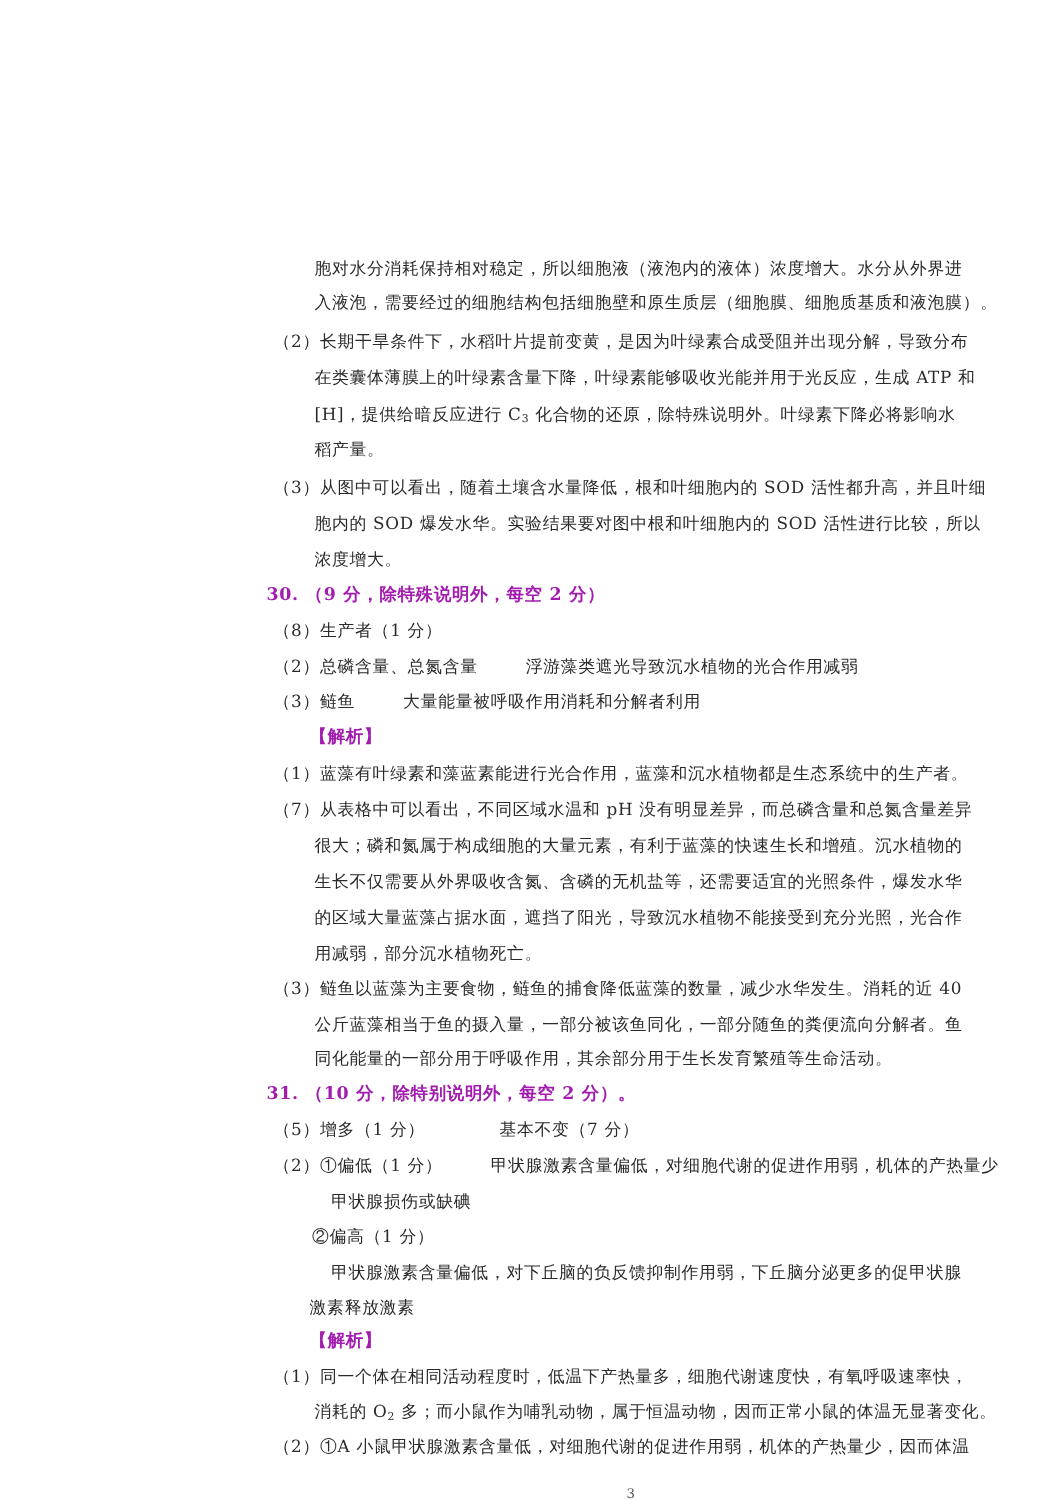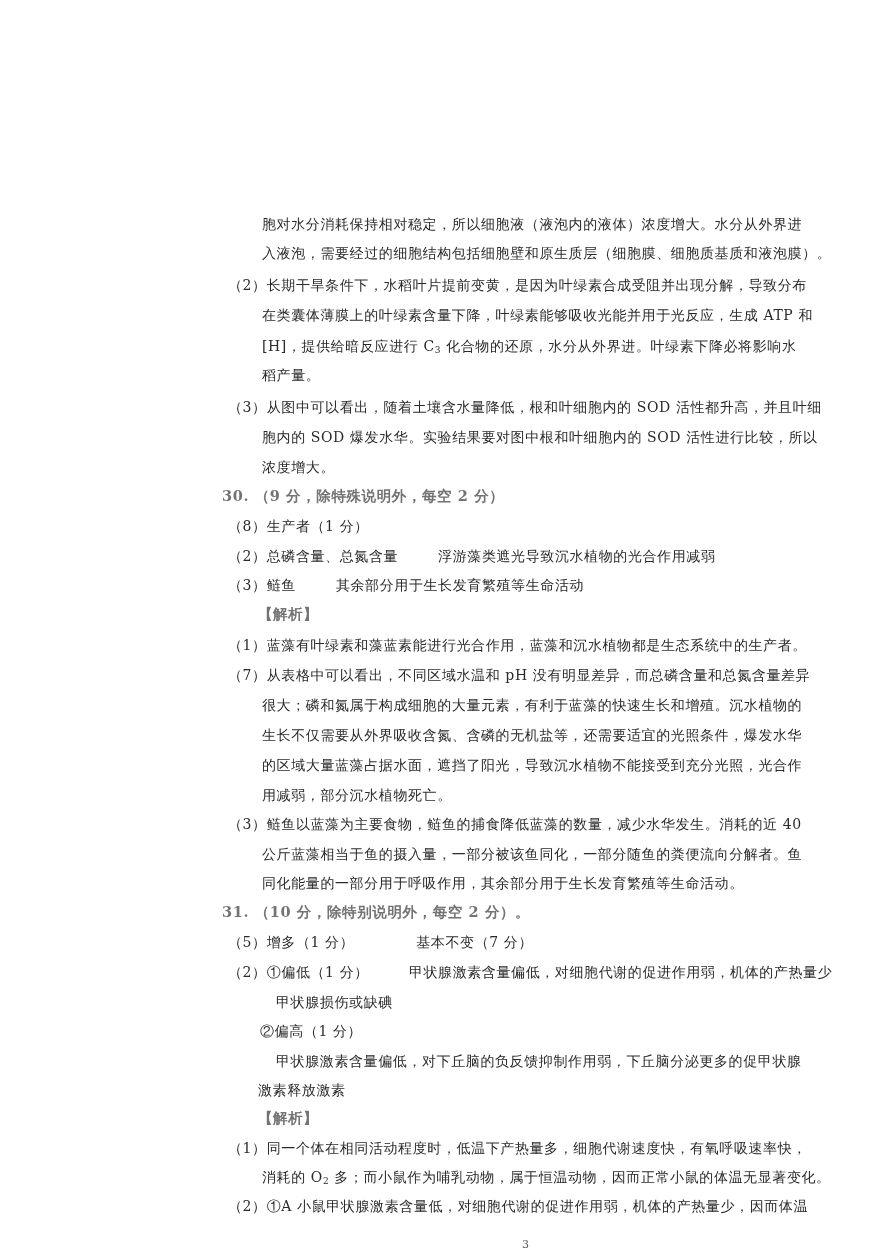--- a/index.html
+++ b/index.html
@@ -4,45 +4,45 @@
 <style>
   html, body { margin: 0; padding: 0; }
   body {
     width: 870px; height: 1260px; background: #ffffff; position: relative; overflow: hidden;
     font-family: "DejaVu Serif", "Liberation Serif", serif; color: #2a2a2a;
   }
   .line {
     position: absolute; font-size: 14px; line-height: 18px; white-space: nowrap;
     letter-spacing: 0.6px;
   }
-  .bold { font-weight: bold; color: #737373; font-size: 14.5px; }
+  .bold { font-weight: bold; color: #a21caf; font-size: 14.5px; }
   .gap { display: inline-block; width: 40px; }
   .gap2 { display: inline-block; width: 62px; }
   .pagenum { position: absolute; left: 522px; top: 1238px; font-size: 11px; color: #555; }
   sub { font-size: 9px; vertical-align: -2px; }
 </style>
 </head>
 <body>
 
 <div>
 
   <div class="line" style="left:262px;top:215px">胞对水分消耗保持相对稳定，所以细胞液（液泡内的液体）浓度增大。水分从外界进</div>
   <div class="line" style="left:262px;top:244px">入液泡，需要经过的细胞结构包括细胞壁和原生质层（细胞膜、细胞质基质和液泡膜）。</div>
   <div class="line" style="left:228px;top:276px">（2）长期干旱条件下，水稻叶片提前变黄，是因为叶绿素合成受阻并出现分解，导致分布</div>
   <div class="line" style="left:262px;top:306px">在类囊体薄膜上的叶绿素含量下降，叶绿素能够吸收光能并用于光反应，生成 ATP 和</div>
-  <div class="line" style="left:262px;top:337px"><span>[H]，提供给暗反应进行 C</span><sub>3</sub><span> 化合物的还原，水分从外界进。叶绿素下降必将影响水</span></div>
+  <div class="line" style="left:262px;top:337px"><span>[H]，提供给暗反应进行 C</span><sub>3</sub><span> 化合物的还原，除特殊说明外。叶绿素下降必将影响水</span></div>
   <div class="line" style="left:262px;top:366px">稻产量。</div>
   <div class="line" style="left:228px;top:398px">（3）从图中可以看出，随着土壤含水量降低，根和叶细胞内的 SOD 活性都升高，并且叶细</div>
   <div class="line" style="left:262px;top:428px">胞内的 SOD 爆发水华。实验结果要对图中根和叶细胞内的 SOD 活性进行比较，所以</div>
   <div class="line" style="left:262px;top:458px">浓度增大。</div>
 
   <div class="line bold" style="left:222px;top:487px">30. （9 分，除特殊说明外，每空 2 分）</div>
   <div class="line" style="left:228px;top:517px">（8）生产者（1 分）</div>
   <div class="line" style="left:228px;top:547px"><span>（2）总磷含量、总氮含量</span><span class="gap"></span><span>浮游藻类遮光导致沉水植物的光合作用减弱</span></div>
-  <div class="line" style="left:228px;top:576px"><span>（3）鲢鱼</span><span class="gap"></span><span>其余部分用于生长发育繁殖等生命活动</span></div>
+  <div class="line" style="left:228px;top:576px"><span>（3）鲢鱼</span><span class="gap"></span><span>大量能量被呼吸作用消耗和分解者利用</span></div>
   <div class="line bold" style="left:258px;top:605px">【解析】</div>
   <div class="line" style="left:228px;top:636px">（1）蓝藻有叶绿素和藻蓝素能进行光合作用，蓝藻和沉水植物都是生态系统中的生产者。</div>
   <div class="line" style="left:228px;top:666px">（7）从表格中可以看出，不同区域水温和 pH 没有明显差异，而总磷含量和总氮含量差异</div>
   <div class="line" style="left:262px;top:696px">很大；磷和氮属于构成细胞的大量元素，有利于蓝藻的快速生长和增殖。沉水植物的</div>
   <div class="line" style="left:262px;top:726px">生长不仅需要从外界吸收含氮、含磷的无机盐等，还需要适宜的光照条件，爆发水华</div>
   <div class="line" style="left:262px;top:756px">的区域大量蓝藻占据水面，遮挡了阳光，导致沉水植物不能接受到充分光照，光合作</div>
   <div class="line" style="left:262px;top:786px">用减弱，部分沉水植物死亡。</div>
   <div class="line" style="left:228px;top:815px">（3）鲢鱼以蓝藻为主要食物，鲢鱼的捕食降低蓝藻的数量，减少水华发生。消耗的近 40</div>
   <div class="line" style="left:262px;top:845px">公斤蓝藻相当于鱼的摄入量，一部分被该鱼同化，一部分随鱼的粪便流向分解者。鱼</div>
   <div class="line" style="left:262px;top:874px">同化能量的一部分用于呼吸作用，其余部分用于生长发育繁殖等生命活动。</div>

